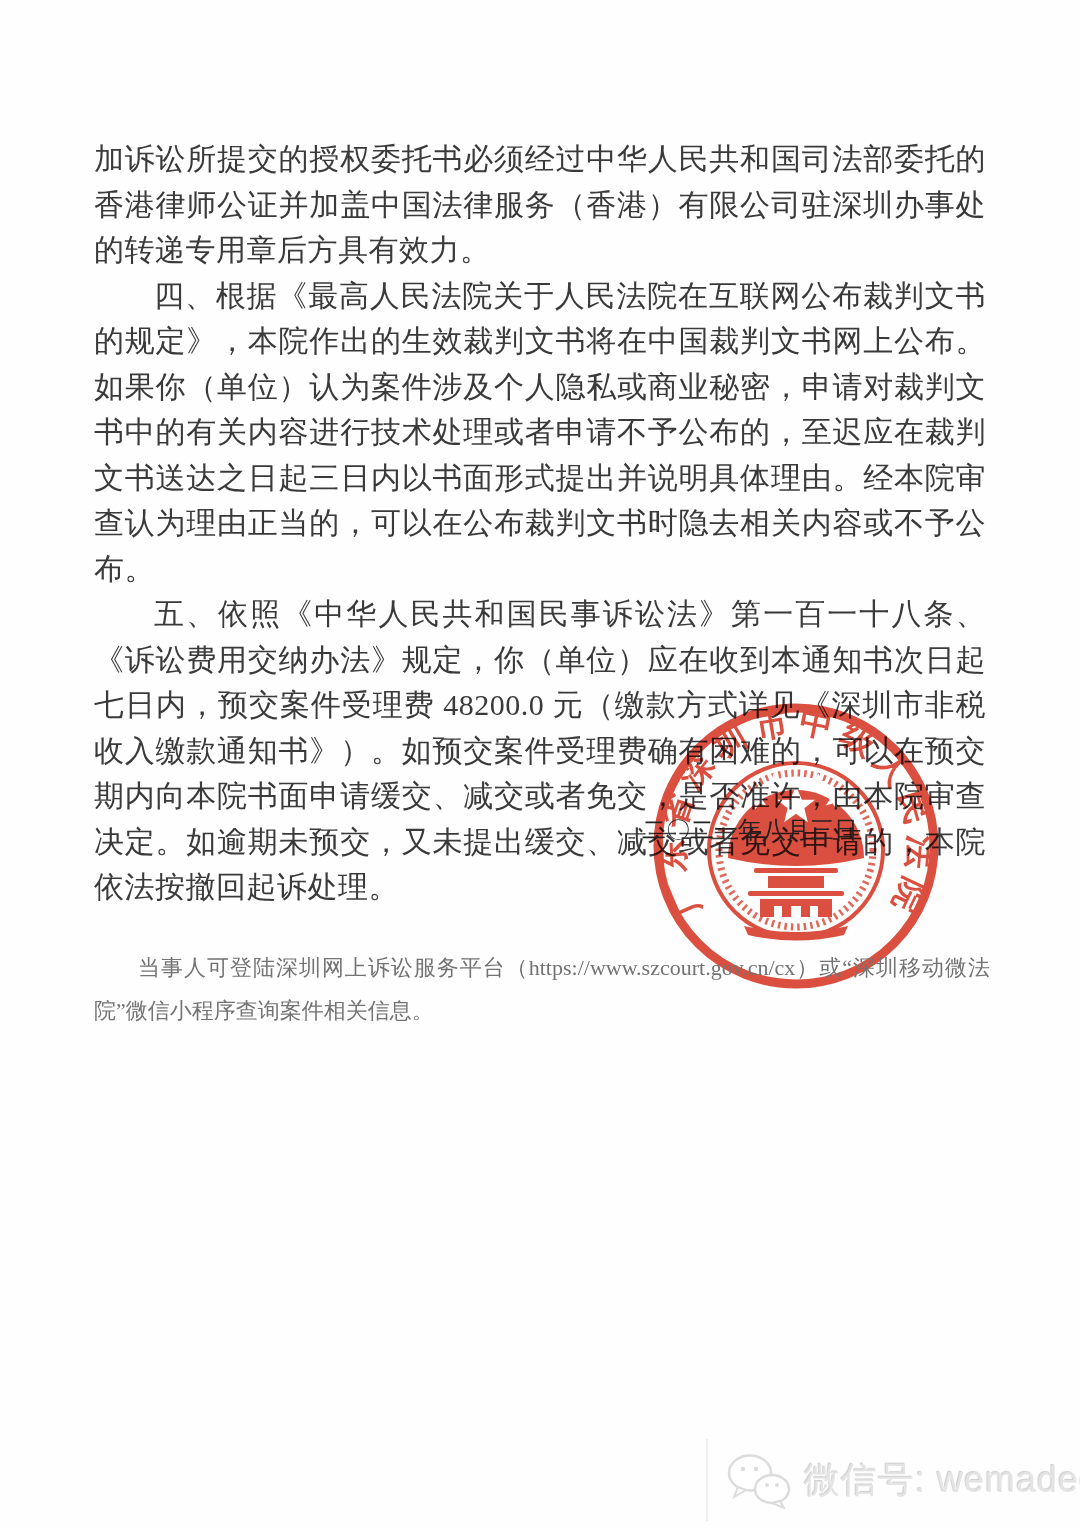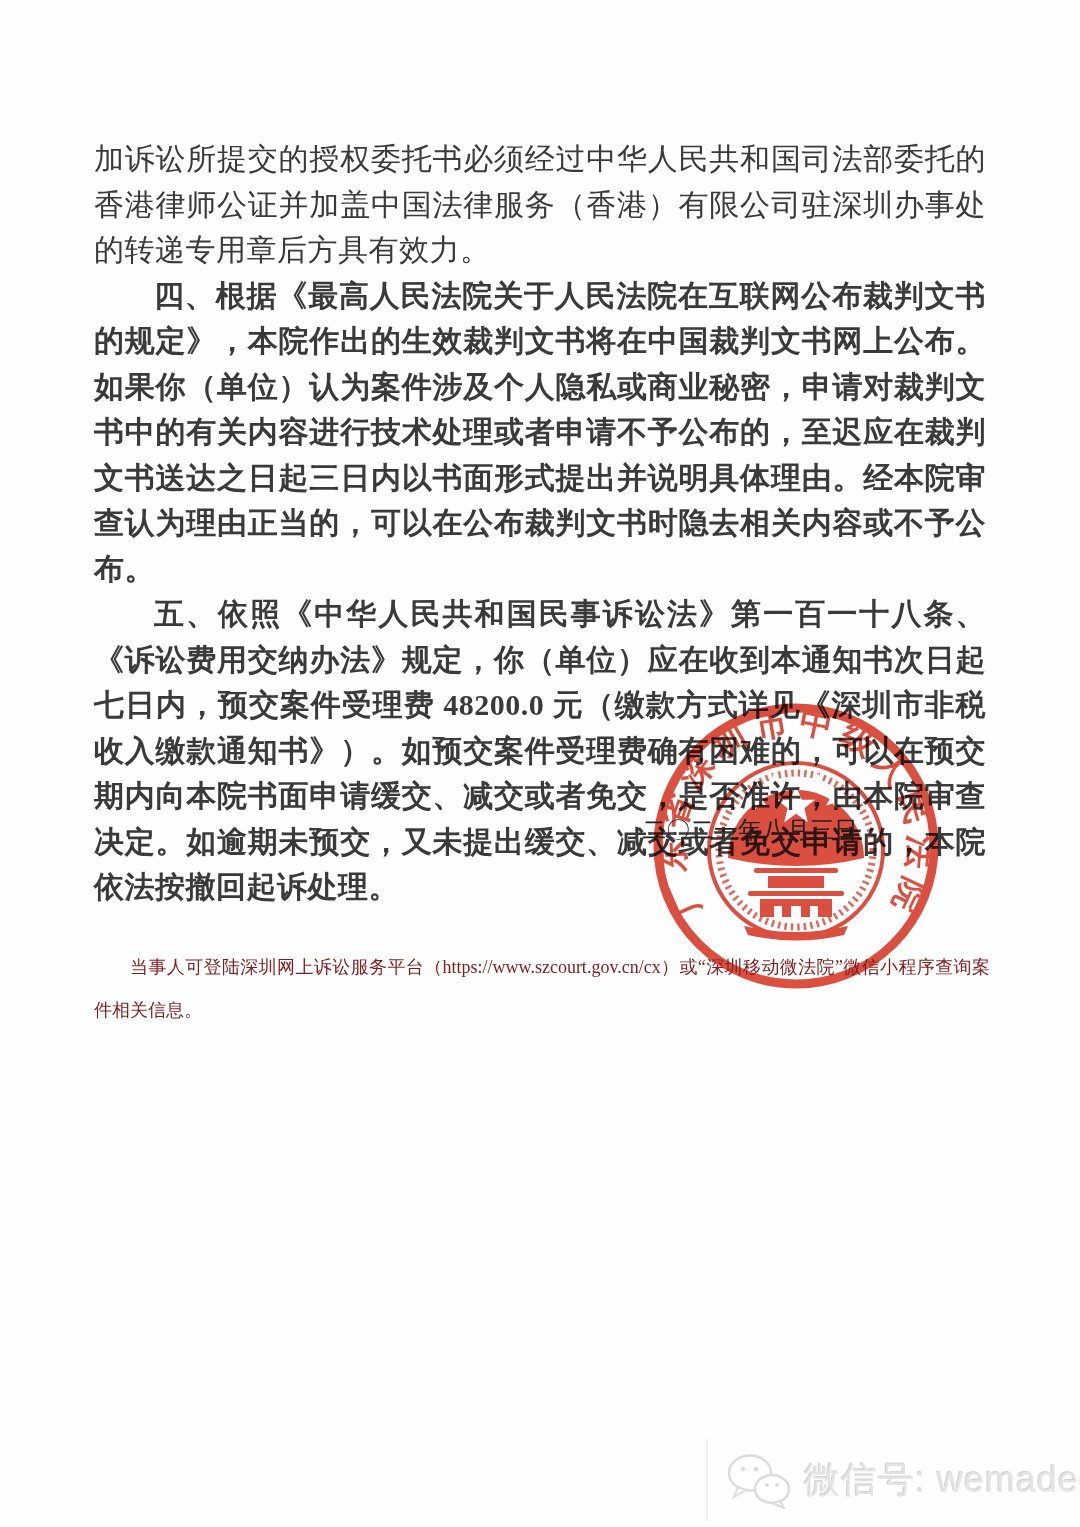--- a/index.html
+++ b/index.html
@@ -20,21 +20,21 @@
     top: 124px;
     width: 892px;
     font-size: 30px;
     line-height: 45.5px;
     color: #3a3a3a;
     text-align: justify;
     letter-spacing: 0.5px;
     margin-top: 12px;
   }
   .body-text p { margin: 0; }
-  .body-text p.indent { text-indent: 2em; font-weight: bold; }
+  .body-text p.indent { text-indent: 2em; }
 
   
   .stamp {
     position: absolute;
     left: 648px;
     top: 698px;
     width: 296px;
     height: 296px;
     mix-blend-mode: multiply;
     opacity: 0.92;
@@ -60,23 +60,23 @@
     z-index: 1;
   }
 
   
   .footer-note {
     position: absolute;
     left: 94px;
     top: 946px;
     width: 896px;
     margin: 0;
-    font-size: 18px;
+    font-size: 22px;
     line-height: 43px;
-    color: #7f1d1d;
+    color: #737373;
     text-indent: 2em;
     text-align: justify;
   }
 
   
   .watermark {
     position: absolute;
     left: 706px;
     top: 1438px;
     height: 84px;

